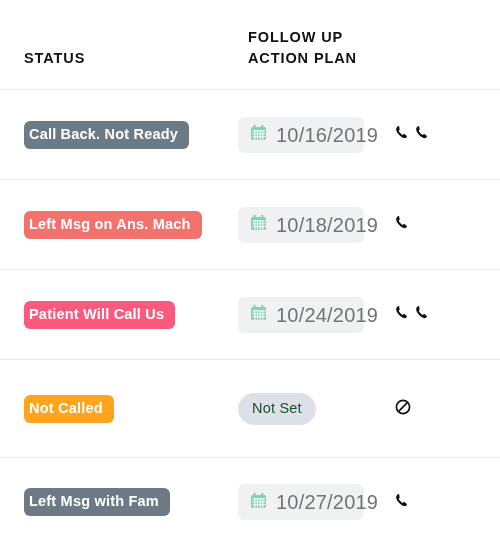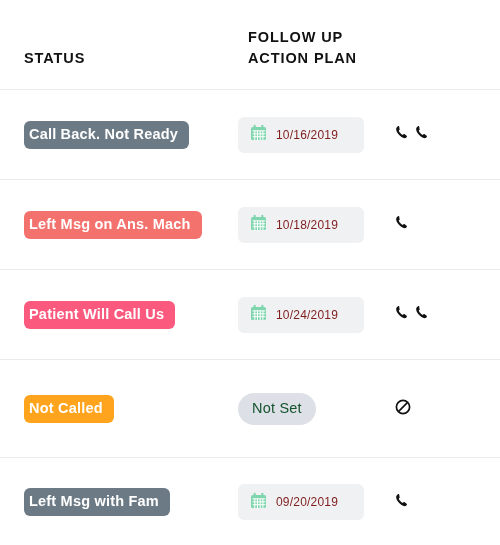--- a/index.html
+++ b/index.html
@@ -78,22 +78,22 @@
     align-items: center;
     gap: 9px;
     width: 126px;
     height: 36px;
     box-sizing: border-box;
     padding: 0 12px;
     background: #f0f1f3;
     border-radius: 6px;
   }
   .datefield .date-text {
-    font-size: 12px;
-    color: #7f1d1d;
+    font-size: 20px;
+    color: #737373;
     letter-spacing: 0.2px;
     line-height: 36px;
     white-space: nowrap;
   }
   .cal-icon {
     display: block;
     flex: 0 0 auto;
   }
 
   
@@ -275,21 +275,21 @@
             <rect x="11.3" y="0.7" width="2.1" height="3.4" rx="1" fill="#7fd6ae"></rect>
             <rect x="2.6" y="6.4" width="12.8" height="1" fill="#ffffff"></rect>
             <rect x="4.3" y="6.4" width="1" height="9.6" fill="#ffffff"></rect>
             <rect x="7.0" y="6.4" width="1" height="9.6" fill="#ffffff"></rect>
             <rect x="9.7" y="6.4" width="1" height="9.6" fill="#ffffff"></rect>
             <rect x="12.4" y="6.4" width="1" height="9.6" fill="#ffffff"></rect>
             <rect x="2.6" y="9.3" width="12.8" height="1" fill="#ffffff"></rect>
             <rect x="2.6" y="12.2" width="12.8" height="1" fill="#ffffff"></rect>
           </svg>
         </span>
-        <span class="date-text">09/20/2019</span>
+        <span class="date-text">10/27/2019</span>
       </div>
     </div>
     <div class="cell cell-attempts">
       <div class="attempts">
         <span class="phone-icon">
           <svg width="17" height="17" viewBox="0 0 17 17">
             <path d="M4.2 2.2c-.9.3-1.8 1.3-2 2.3-.3 1.5.6 3.8 2.3 5.8 1.9 2.2 4.3 3.8 5.9 3.9.9.1 1.8-.4 2.3-1.2.4-.6.4-.8-.1-1.2l-1.9-1.5c-.5-.4-.8-.3-1.4.2-.5.5-.7.5-1.3.1-1-.6-2.5-2.2-3-3.3-.3-.6-.2-.8.3-1.2.6-.5.6-.8.2-1.4L5.2 2.5c-.3-.4-.6-.5-1-.3z" fill="#111111"></path>
           </svg>
         </span>
       </div>

